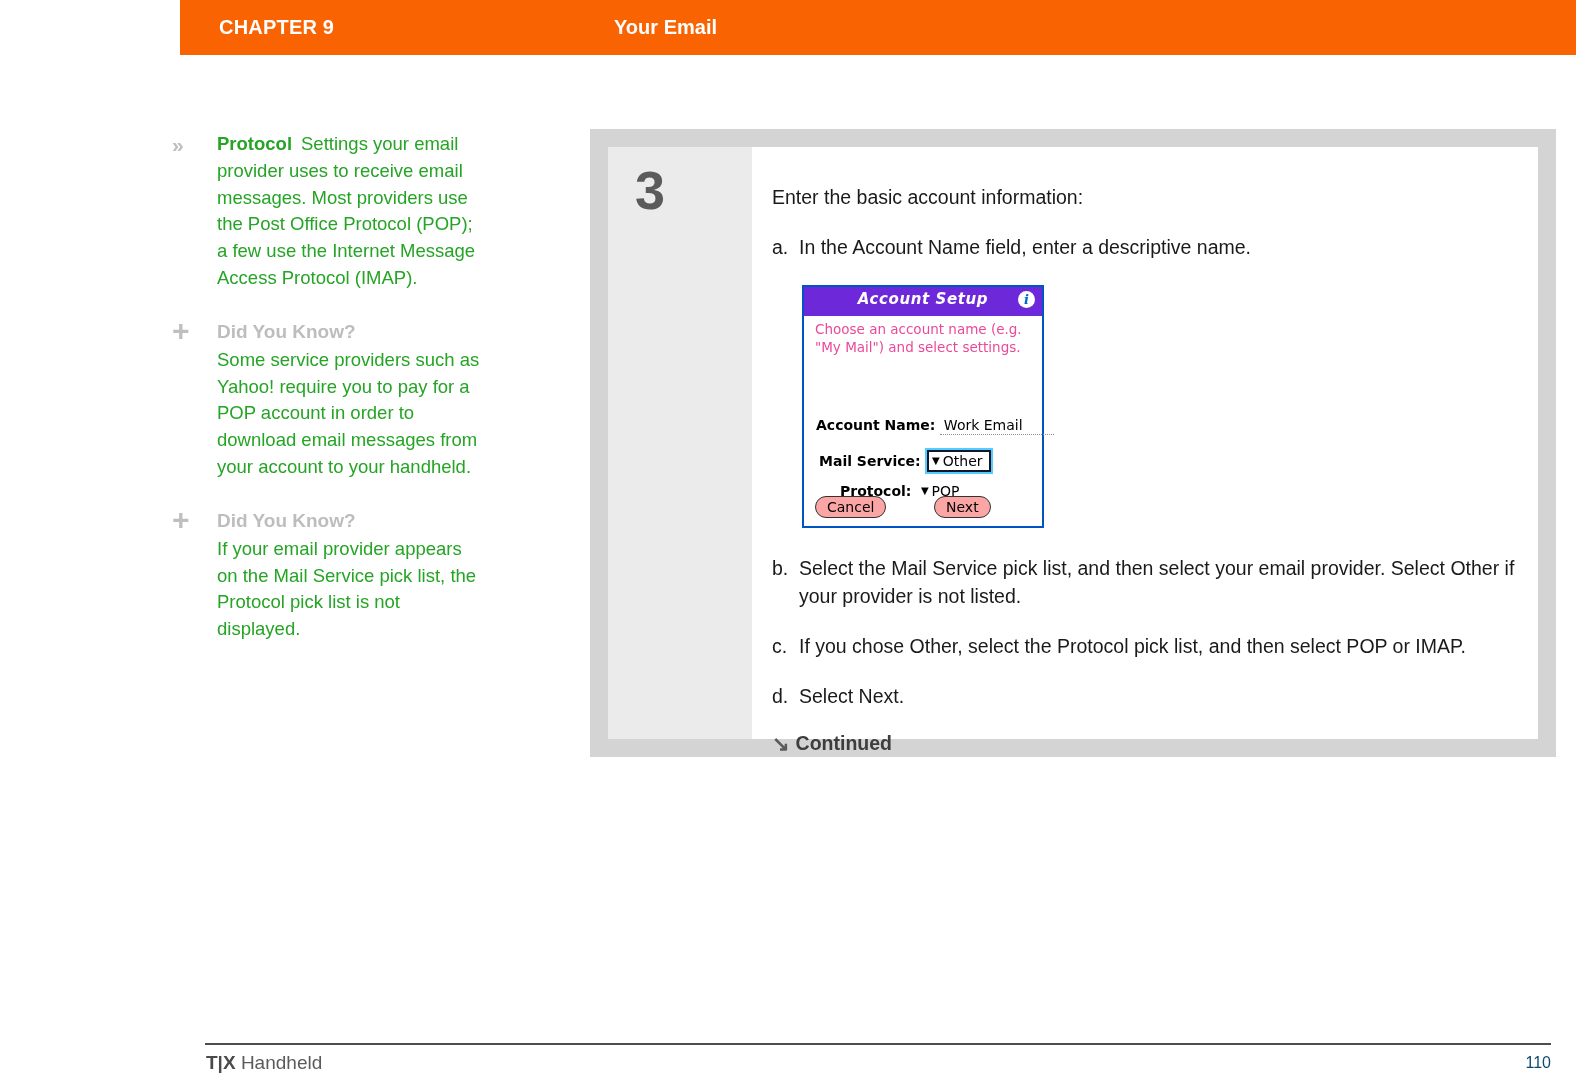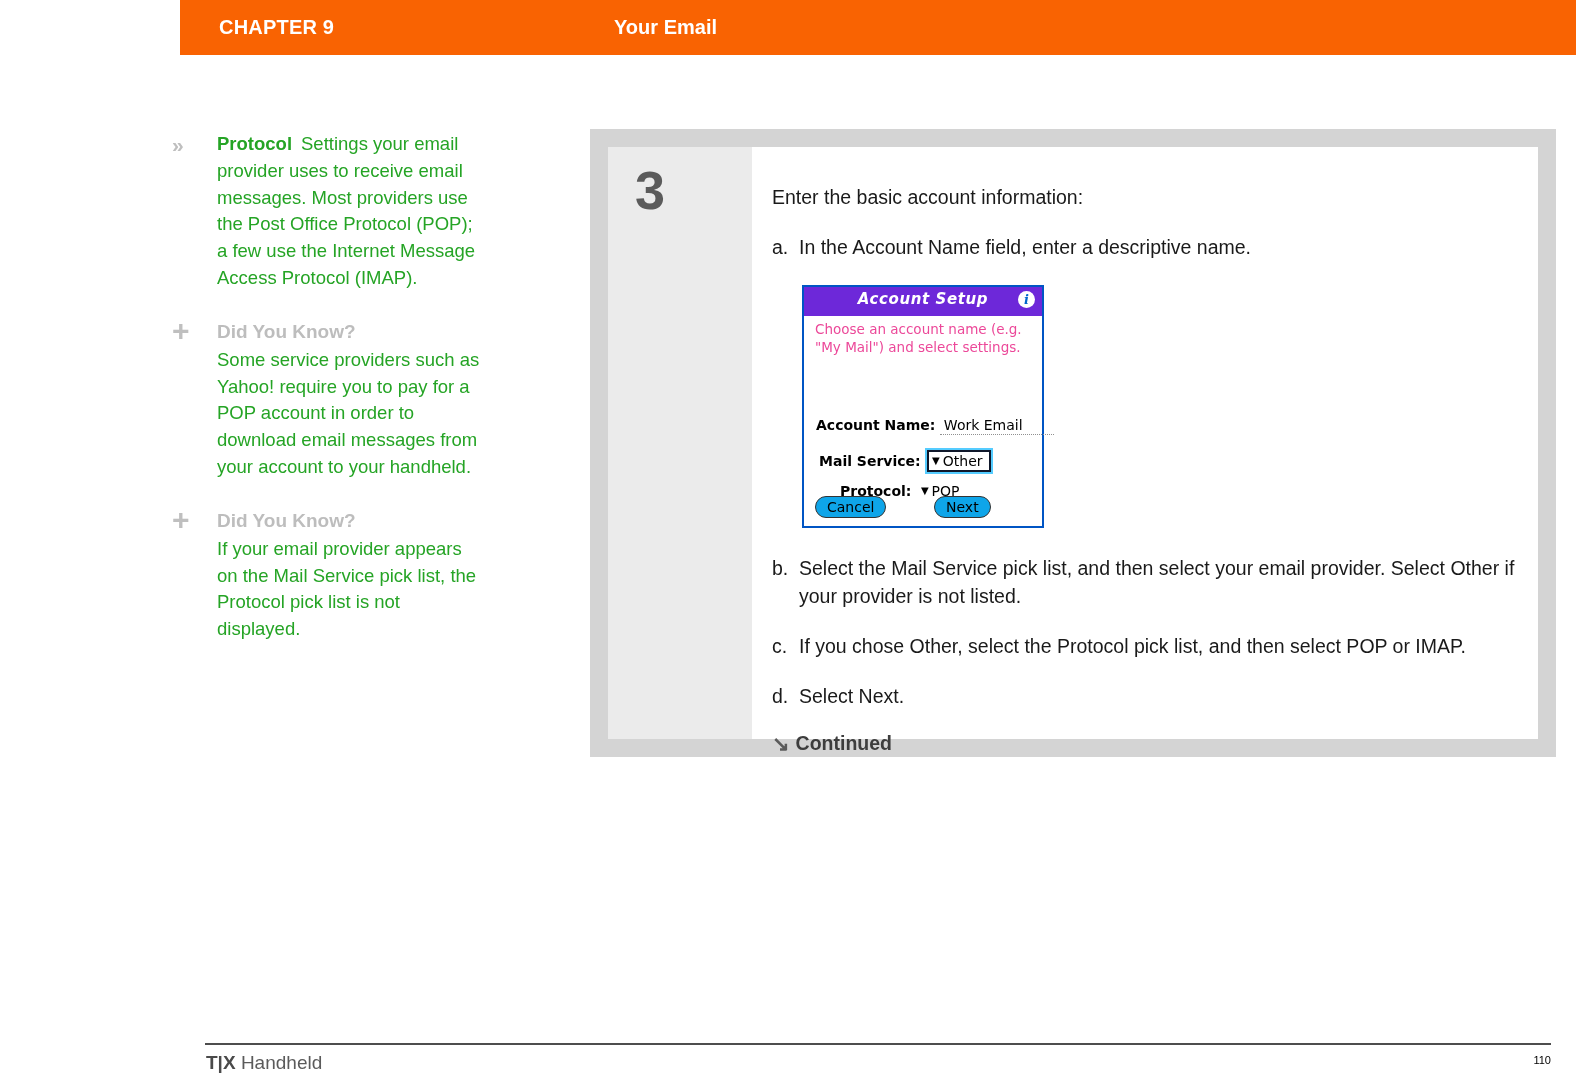--- a/index.html
+++ b/index.html
@@ -262,21 +262,21 @@
     vertical-align: 2px;
   }
   .pda-btn {
     position: absolute;
     bottom: 8px;
     height: 22px;
     line-height: 20px;
     padding: 0 11px;
     border: 1px solid #333333;
     border-radius: 11px;
-    background: #0ea5e9;
+    background: #fca5a5;
     font-size: 14px;
     color: #000000;
     box-sizing: border-box;
   }
   .pda-btn-cancel { left: 11px; }
   .pda-btn-next   { left: 130px; }
 
   
   .footer-rule {
     position: absolute;
@@ -294,22 +294,22 @@
     color: #5b5b5b;
   }
   .footer-left .tx {
     font-weight: bold;
     color: #4a4a4a;
   }
   .footer-page {
     position: absolute;
     right: 25px;
     top: 1054px;
-    font-size: 11px;
-    color: #000000;
+    font-size: 16px;
+    color: #0c4a6e;
   }
 </style>
 </head>
 <body>
 
 <div class="header-bar">
   <div class="header-chapter">CHAPTER 9</div>
   <div class="header-title">Your Email</div>
 </div>
 

